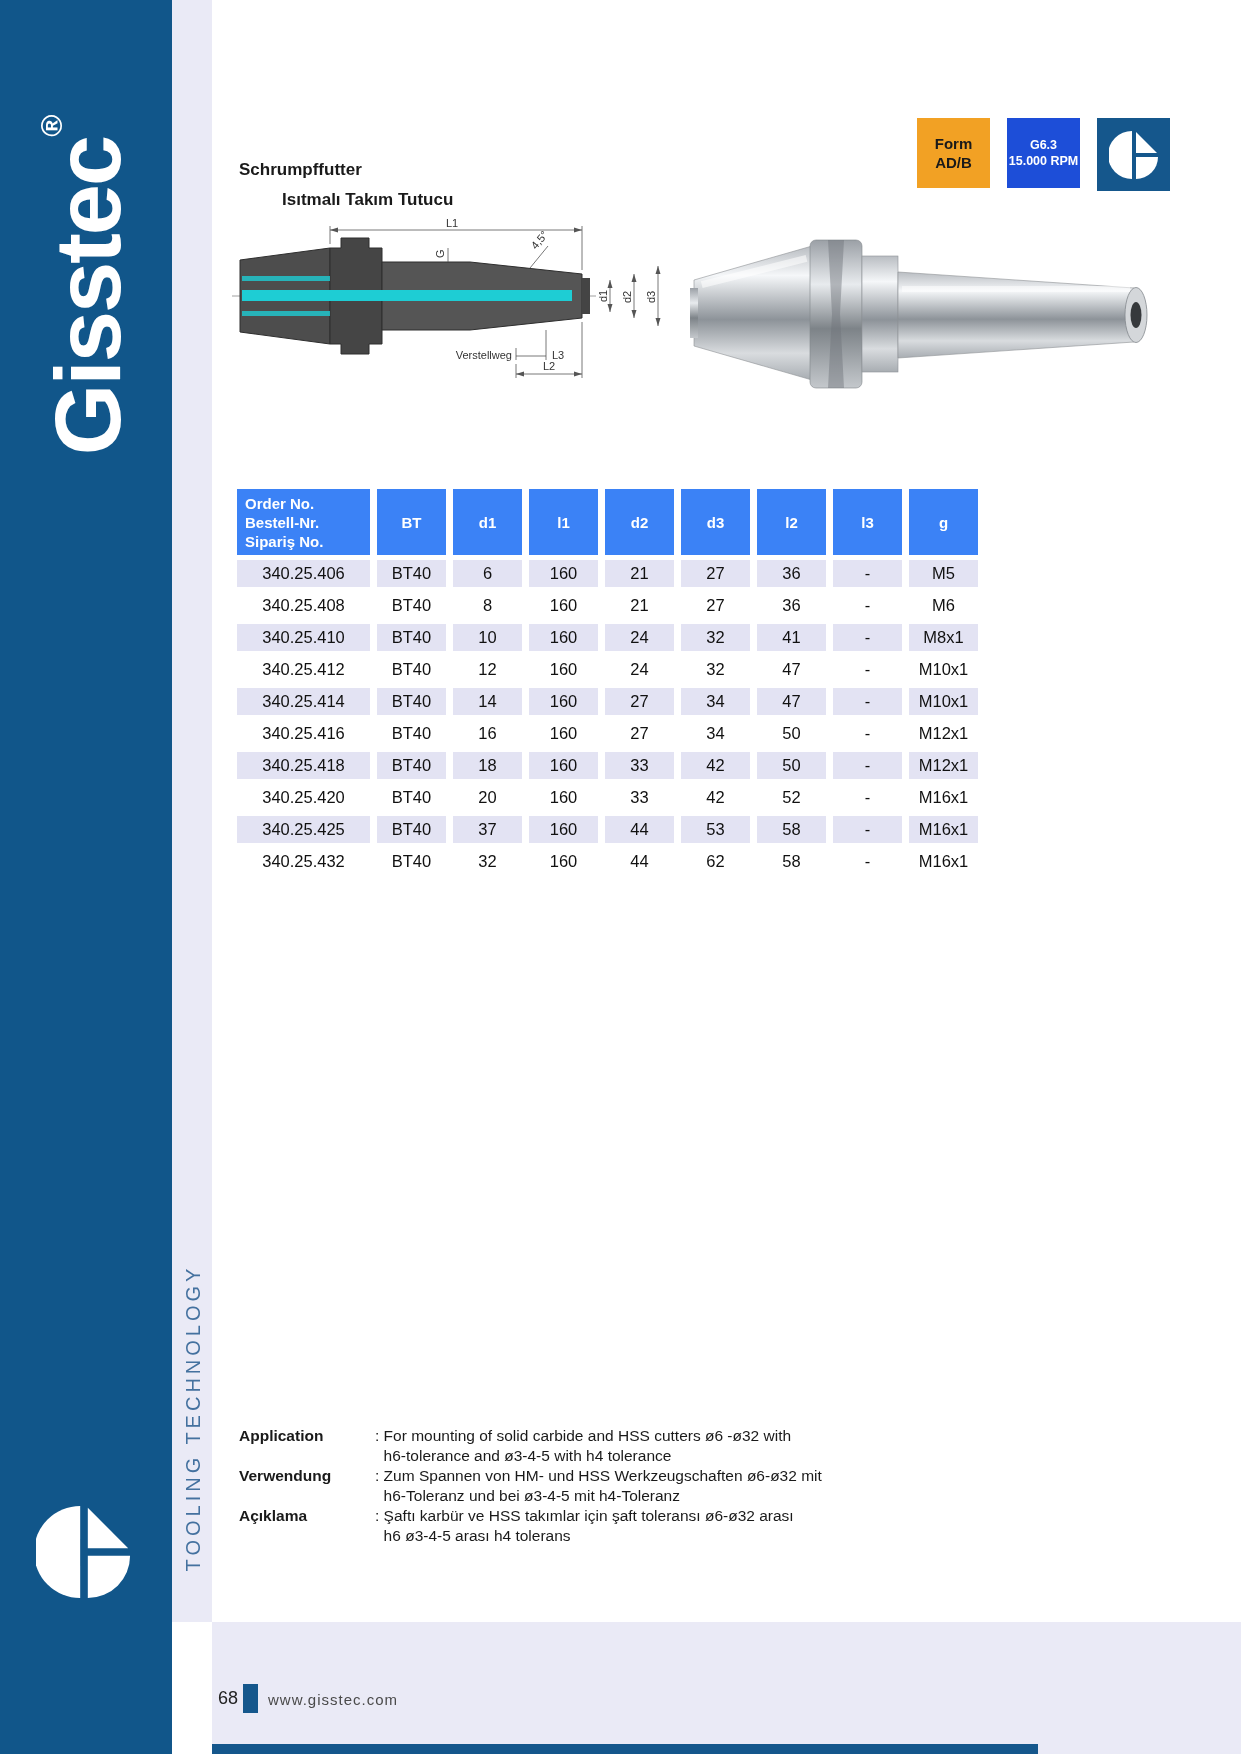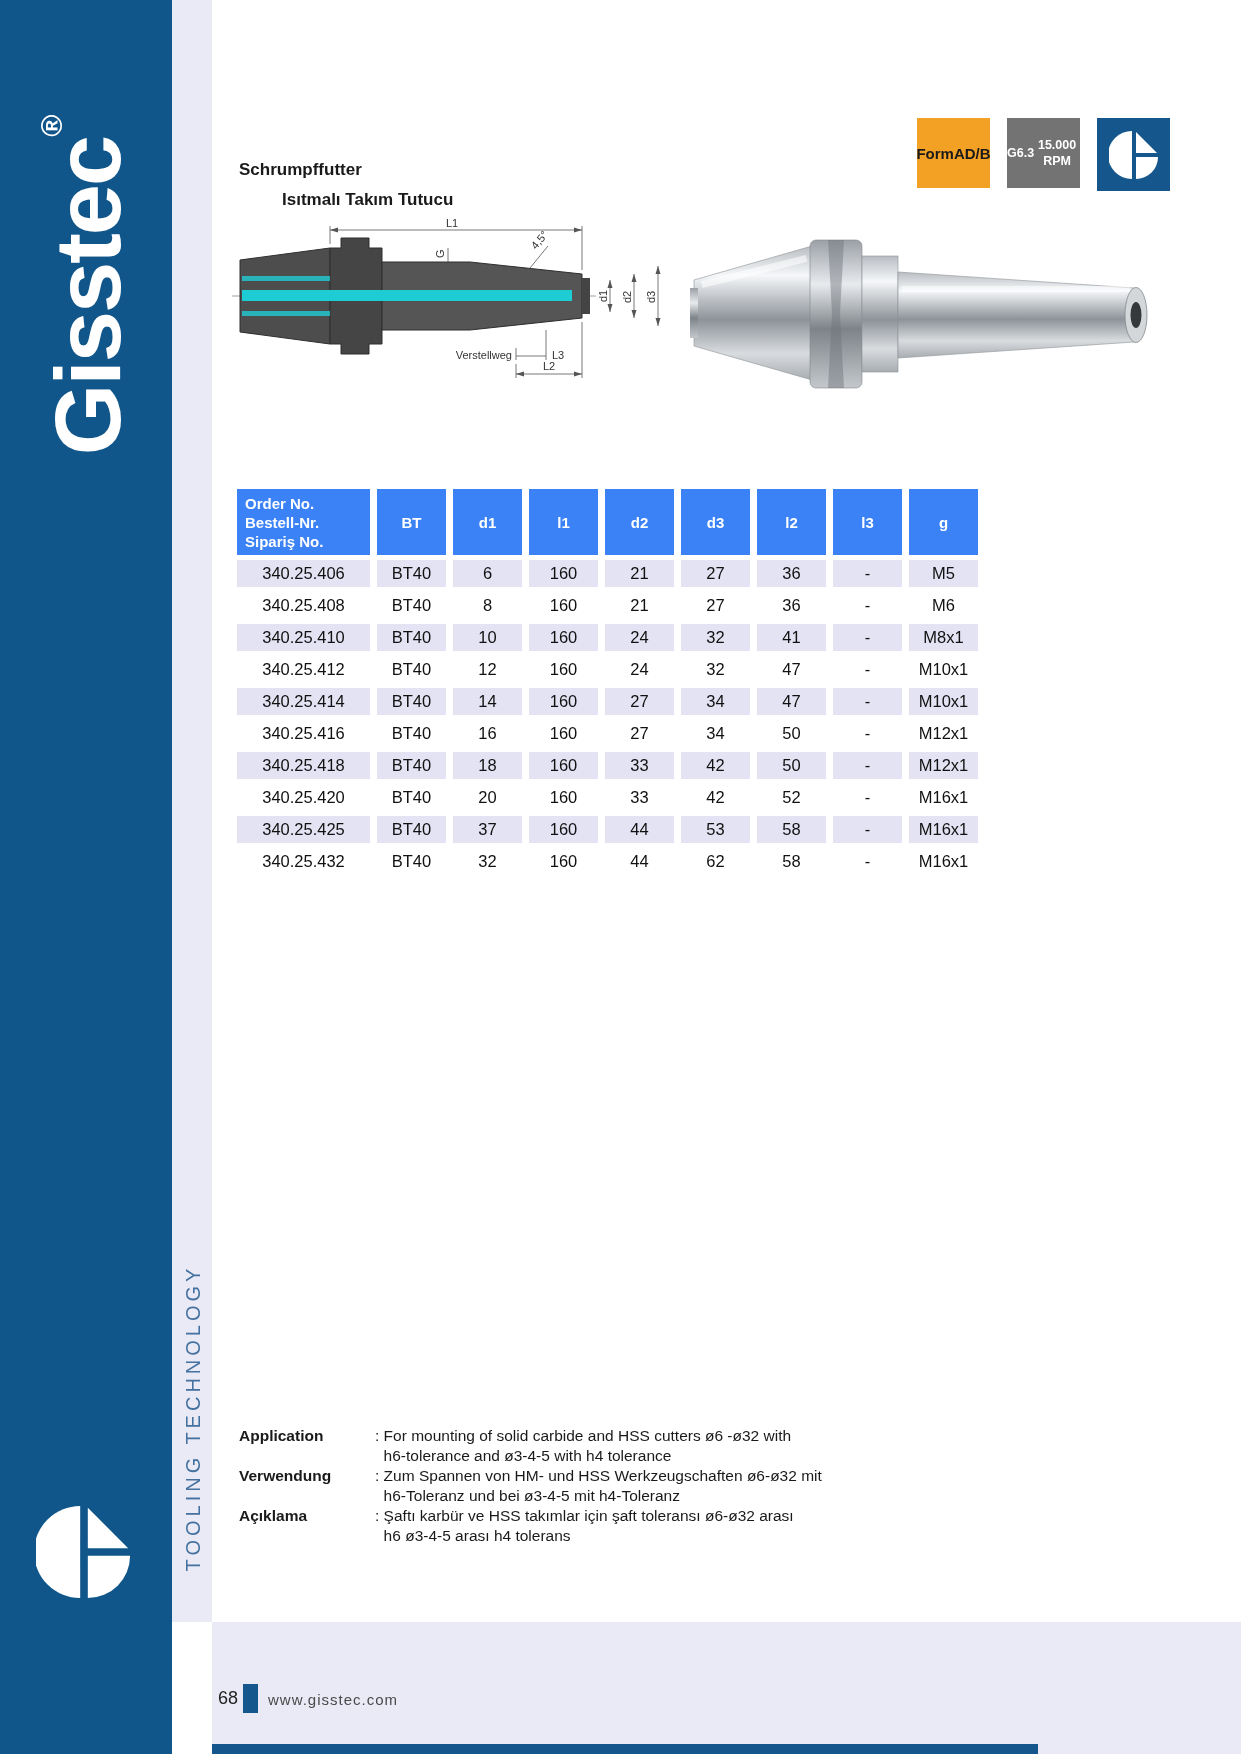--- a/index.html
+++ b/index.html
@@ -27,23 +27,23 @@
   }
   
   .title-bar {
     position:absolute; left:237px; top:118px; width:664px; height:39px;
     background:#15578c; color:#fff; display:flex; align-items:center; justify-content:space-between;
     padding:0 14px; font-weight:bold; font-size:17px;
   }
   .subtitle-de { position:absolute; left:239px; top:160px; font-weight:bold; font-size:17px; }
   .subtitle-tr { position:absolute; left:239px; top:190px; font-weight:bold; font-size:17px;margin-left:43px; }
   
-  .badge { position:absolute; top:118px; width:73px; height:70px; display:flex; flex-direction:row; align-items:center; justify-content:center; text-align:center; font-weight:bold; }
+  .badge { position:absolute; top:118px; width:73px; height:70px; display:flex; flex-direction:column; align-items:center; justify-content:center; text-align:center; font-weight:bold; }
   .badge-form { left:917px; background:#f2a124; color:#1a1a1a; font-size:15px; line-height:19px; }
-  .badge-rpm  { left:1007px; background:#737373; color:#fff; font-size:12.5px; line-height:16px; }
+  .badge-rpm  { left:1007px; background:#1d4ed8; color:#fff; font-size:12.5px; line-height:16px; }
   .logo-box { position:absolute; left:1097px; top:118px; width:73px; height:73px; background:#15578c; display:flex; align-items:center; justify-content:center; }
   .logo-box svg { width:50px; height:52px; }
   
   .drawing { position:absolute; left:230px; top:218px; width:460px; height:190px; }
   .photo   { position:absolute; left:690px; top:230px; width:478px; height:168px; }
   
   table.spec { position:absolute; left:230px; top:484px; border-collapse:separate; border-spacing:7px 5px; }
   table.spec th {
     background:#3b82f6; color:#fff; font-weight:bold; font-size:15px;
     height:66px; vertical-align:middle; text-align:center;

